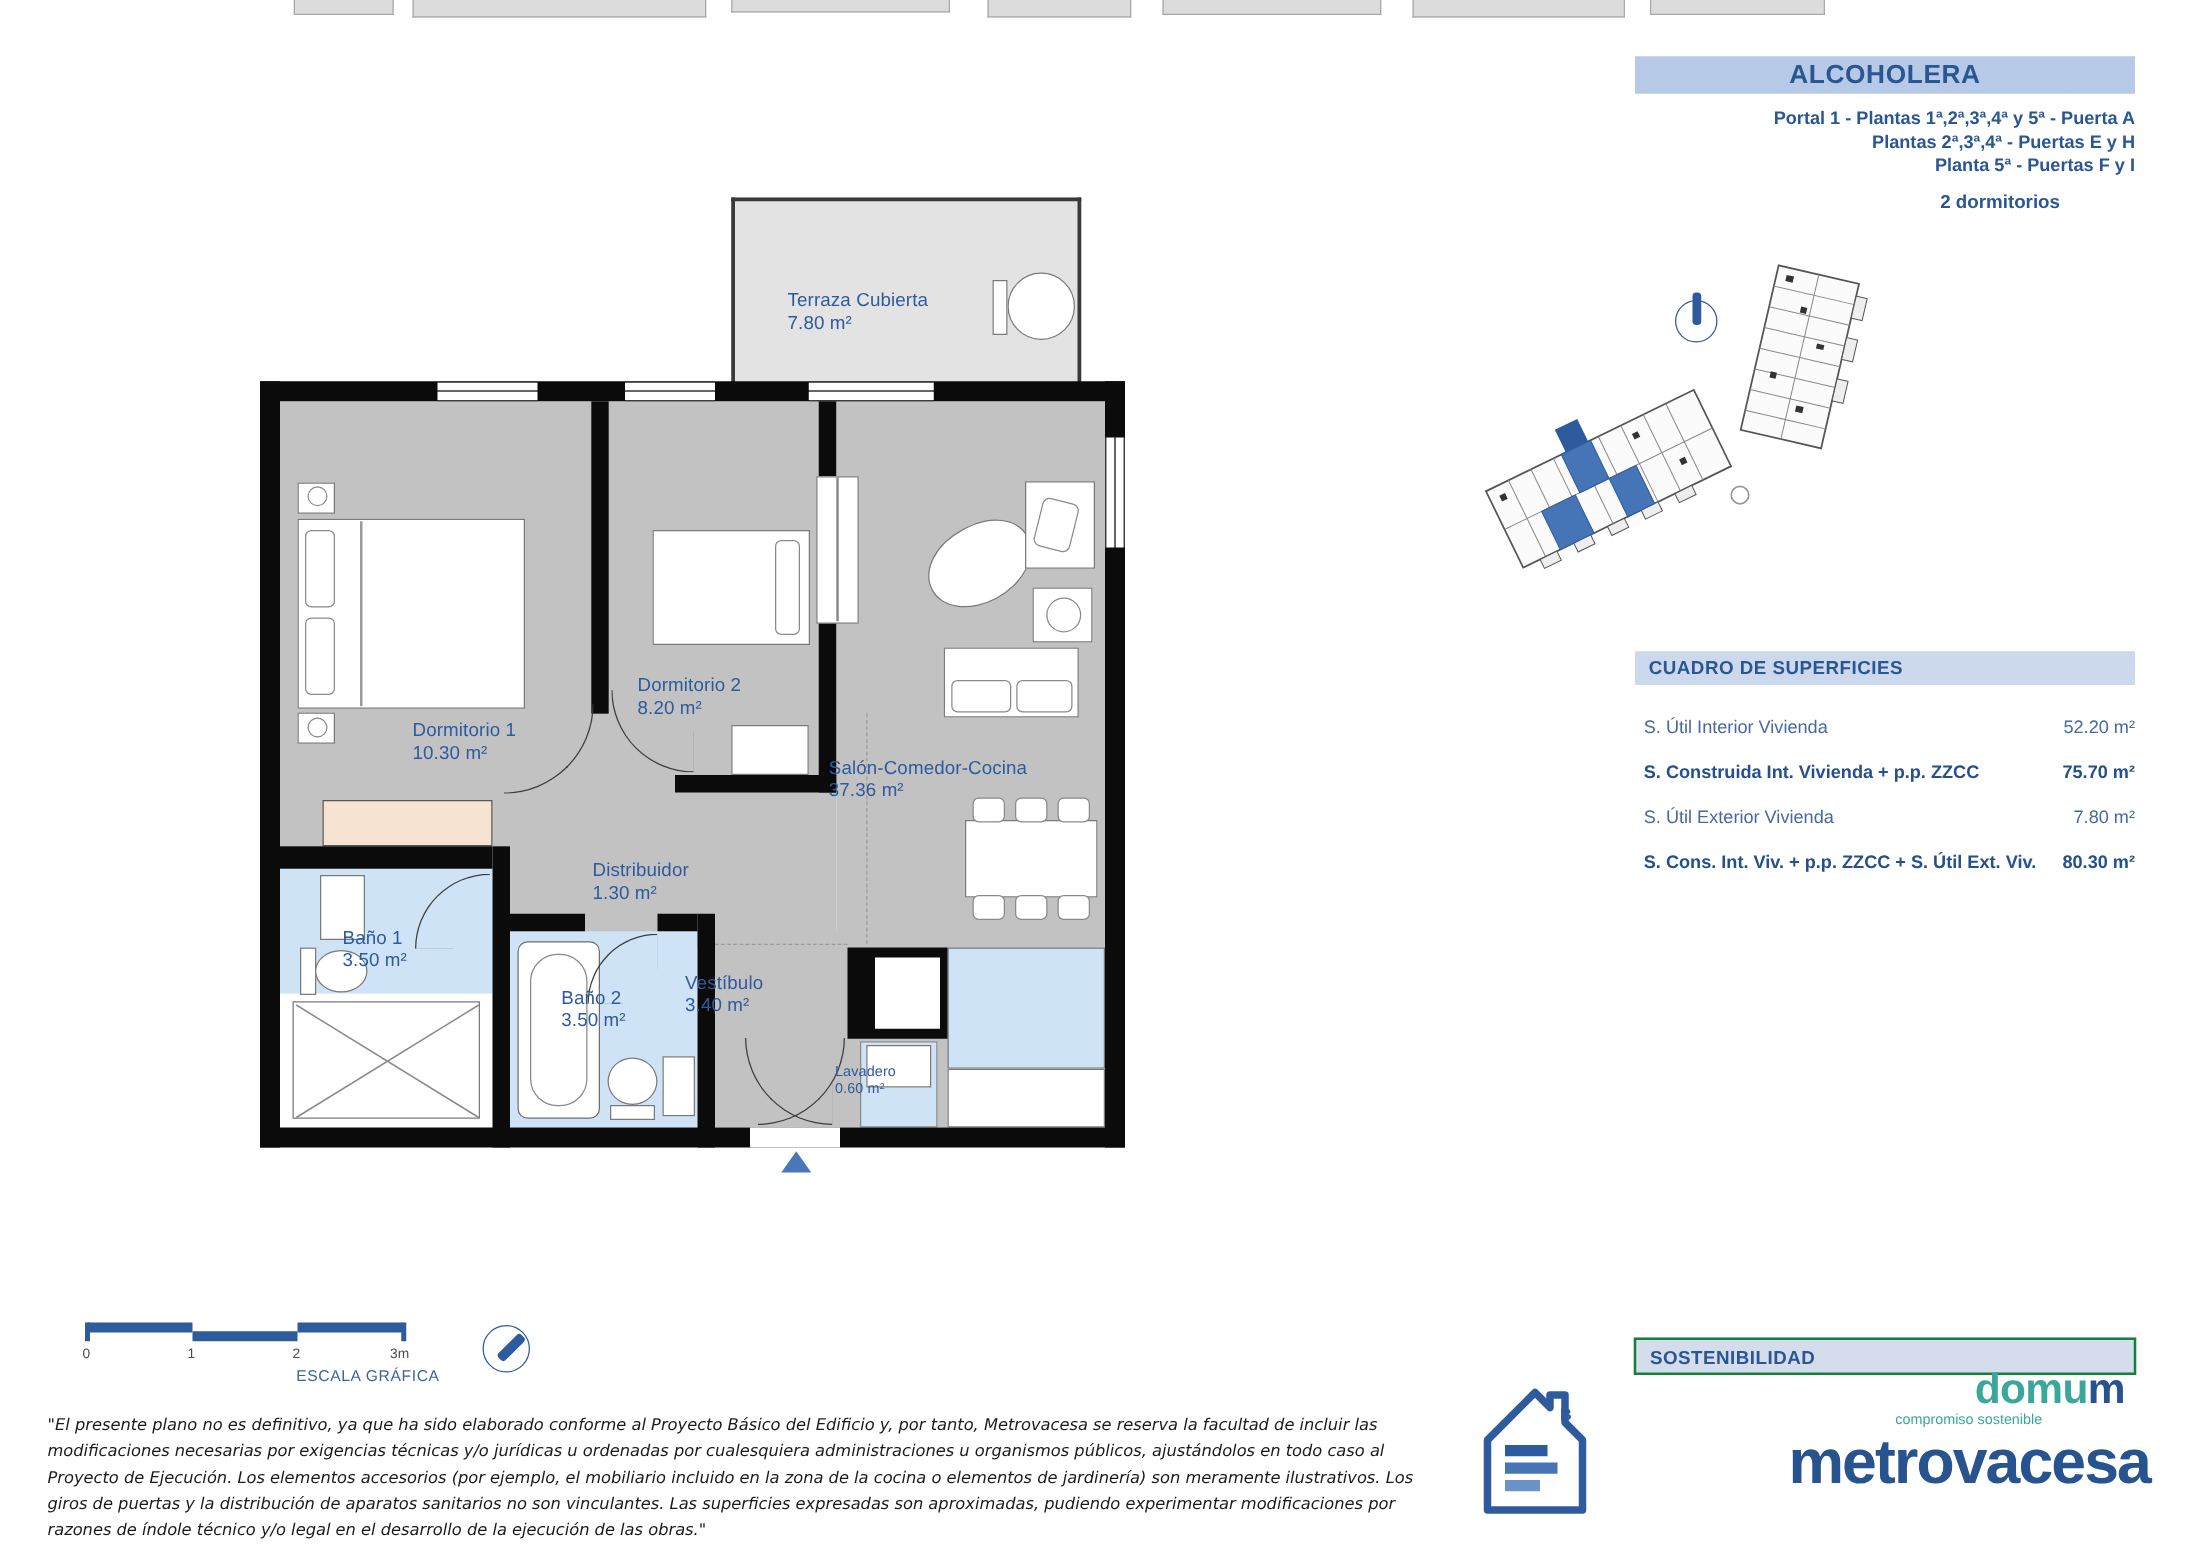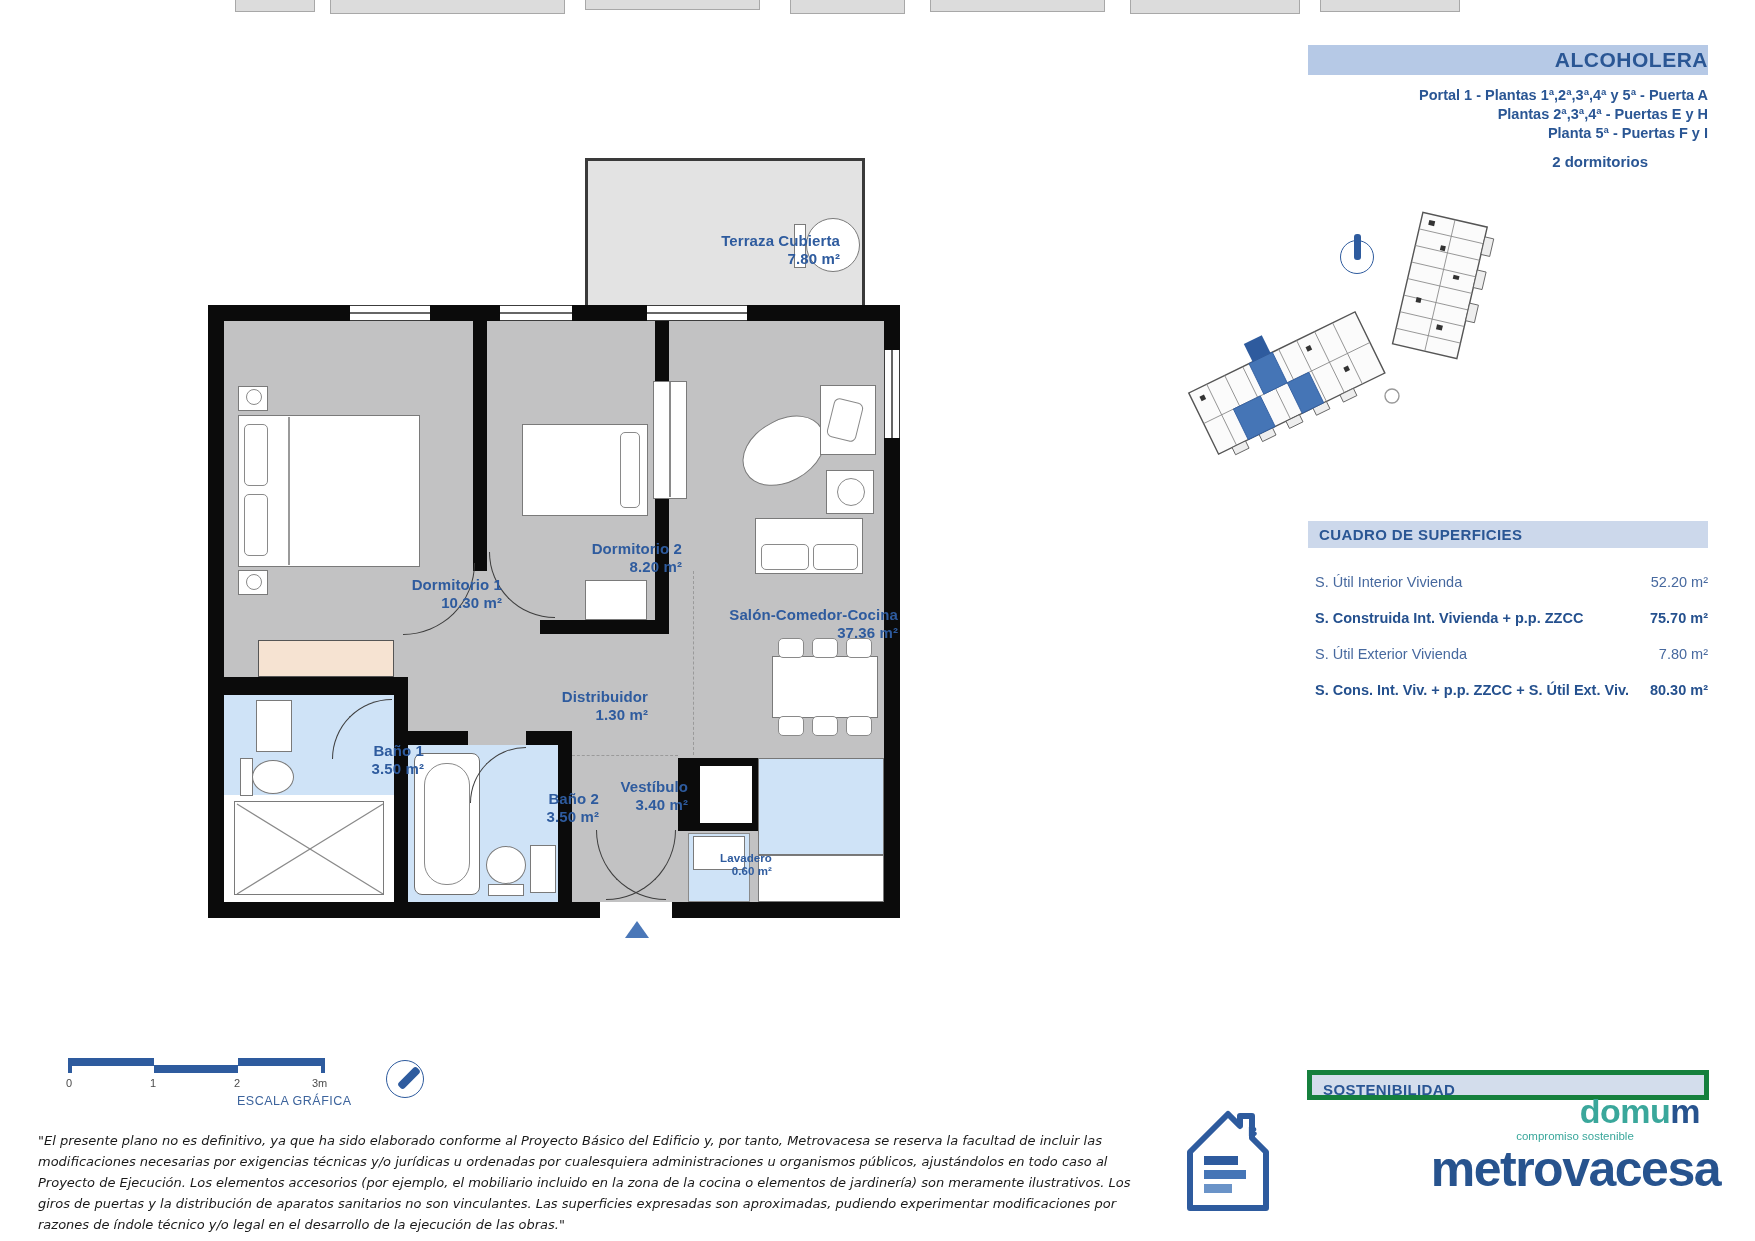--- a/index.html
+++ b/index.html
@@ -18,26 +18,26 @@
         border-top:1.6px solid #3c3c3c;border-bottom:1.6px solid #3c3c3c;box-sizing:border-box;}
   .winv{position:absolute;background:linear-gradient(to right,#fff 42%,#666 42%,#666 56%,#fff 56%);
         border-left:1.6px solid #3c3c3c;border-right:1.6px solid #3c3c3c;box-sizing:border-box;}
   .arc{position:absolute;border:0 solid #3d3d3d;box-sizing:border-box;}
   .abl{border-left-width:1.6px;border-bottom-width:1.6px;border-bottom-left-radius:100%;}
   .abr{border-right-width:1.6px;border-bottom-width:1.6px;border-bottom-right-radius:100%;}
   .atl{border-left-width:1.6px;border-top-width:1.6px;border-top-left-radius:100%;}
   .dashv{position:absolute;border-left:1.5px dashed #9a9a9a;}
   .dashh{position:absolute;border-top:1.5px dashed #9a9a9a;}
   
-  .rlabel{position:absolute;color:#2e5b9e;font-weight:bold;font-size:15px;line-height:1.18;
-          text-align:right;letter-spacing:.1px;}
+  .rlabel{position:absolute;color:#2e5b9e;font-weight:normal;font-size:15px;line-height:1.18;
+          text-align:left;letter-spacing:.1px;}
   .rlabel.small{font-size:11.5px;line-height:1.15;}
   
   .bar{position:absolute;box-sizing:border-box;font-weight:bold;color:#2a5694;}
-  .bar.hdr{background:#b6c9e6;text-align:right;font-size:21px;line-height:30px;letter-spacing:.5px;}
+  .bar.hdr{background:#b6c9e6;text-align:center;font-size:21px;line-height:30px;letter-spacing:.5px;}
   .bar.sec{background:#ccd8eb;font-size:15px;line-height:27px;padding-left:11px;letter-spacing:.4px;}
   .portal{position:absolute;text-align:right;font-weight:bold;font-size:14.5px;line-height:19px;color:#2a5694;}
   .srow{position:absolute;font-size:14.5px;color:#47699f;}
   .srow .v{position:absolute;right:0;top:0;}
   .srow.b{font-weight:bold;color:#24508e;}
   .ticklbl{position:absolute;font-size:11px;color:#4b4b4b;}
   .fragment{position:absolute;top:0;background:#dcdcdc;border:1px solid #a8a8a8;border-top:none;box-sizing:border-box;}
   .cushion{position:absolute;background:#fff;border:1.2px solid #8a8a8a;border-radius:5px;box-sizing:border-box;}
   .chair{position:absolute;background:#fff;border:1.2px solid #8a8a8a;border-radius:5px;box-sizing:border-box;}
   .circle{border-radius:50%;}
@@ -270,21 +270,21 @@
   </div>
   <div class="srow" style="left:1315px;top:646px;width:393px;height:20px;">
     <span>S. Útil Exterior Vivienda</span>
     <span class="v">7.80 m²</span>
   </div>
   <div class="srow b" style="left:1315px;top:682px;width:393px;height:20px;">
     <span>S. Cons. Int. Viv. + p.p. ZZCC + S. Útil Ext. Viv.</span>
     <span class="v">80.30 m²</span>
   </div>
 
-  <div class="bar sec" style="left:1307px;top:1070px;width:402px;height:30px;line-height:30px;background:#d3ddec;border:5px solid #15803d;">
+  <div class="bar sec" style="left:1307px;top:1070px;width:402px;height:30px;line-height:30px;background:#d3ddec;border:2px solid #15803d;">
     <span>SOSTENIBILIDAD</span>
   </div>
 
   <svg class="abs" style="left:1182px;top:1096px;" width="95" height="120" viewBox="0 0 95 120">
     <path d="M8 56 L46 18 L58 30 L58 20 L70 20 L70 42 L84 56 L84 112 L8 112 Z" fill="none" stroke="#2e5b9e" stroke-width="6" stroke-linejoin="round"></path>
     <rect x="22" y="60" width="34" height="9" fill="#2e5b9e"></rect>
     <rect x="22" y="74" width="42" height="9" fill="#4575b6"></rect>
     <rect x="22" y="88" width="28" height="9" fill="#6a93c8"></rect>
     <text x="66" y="40" font-size="13" font-weight="bold" fill="#2e5b9e" font-family="Liberation Sans, sans-serif">B</text>
   </svg>

